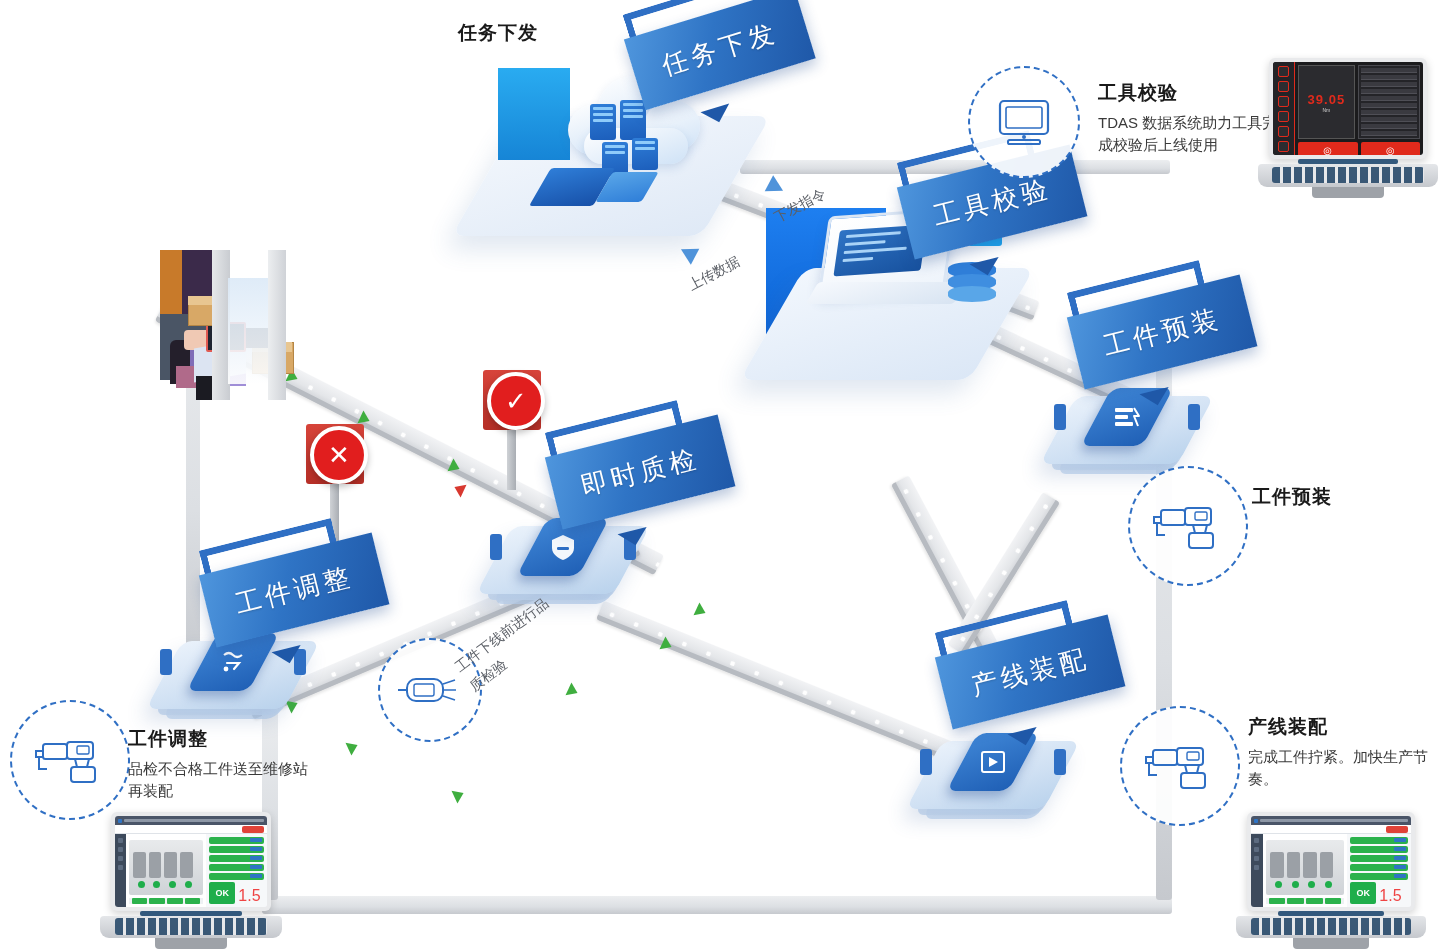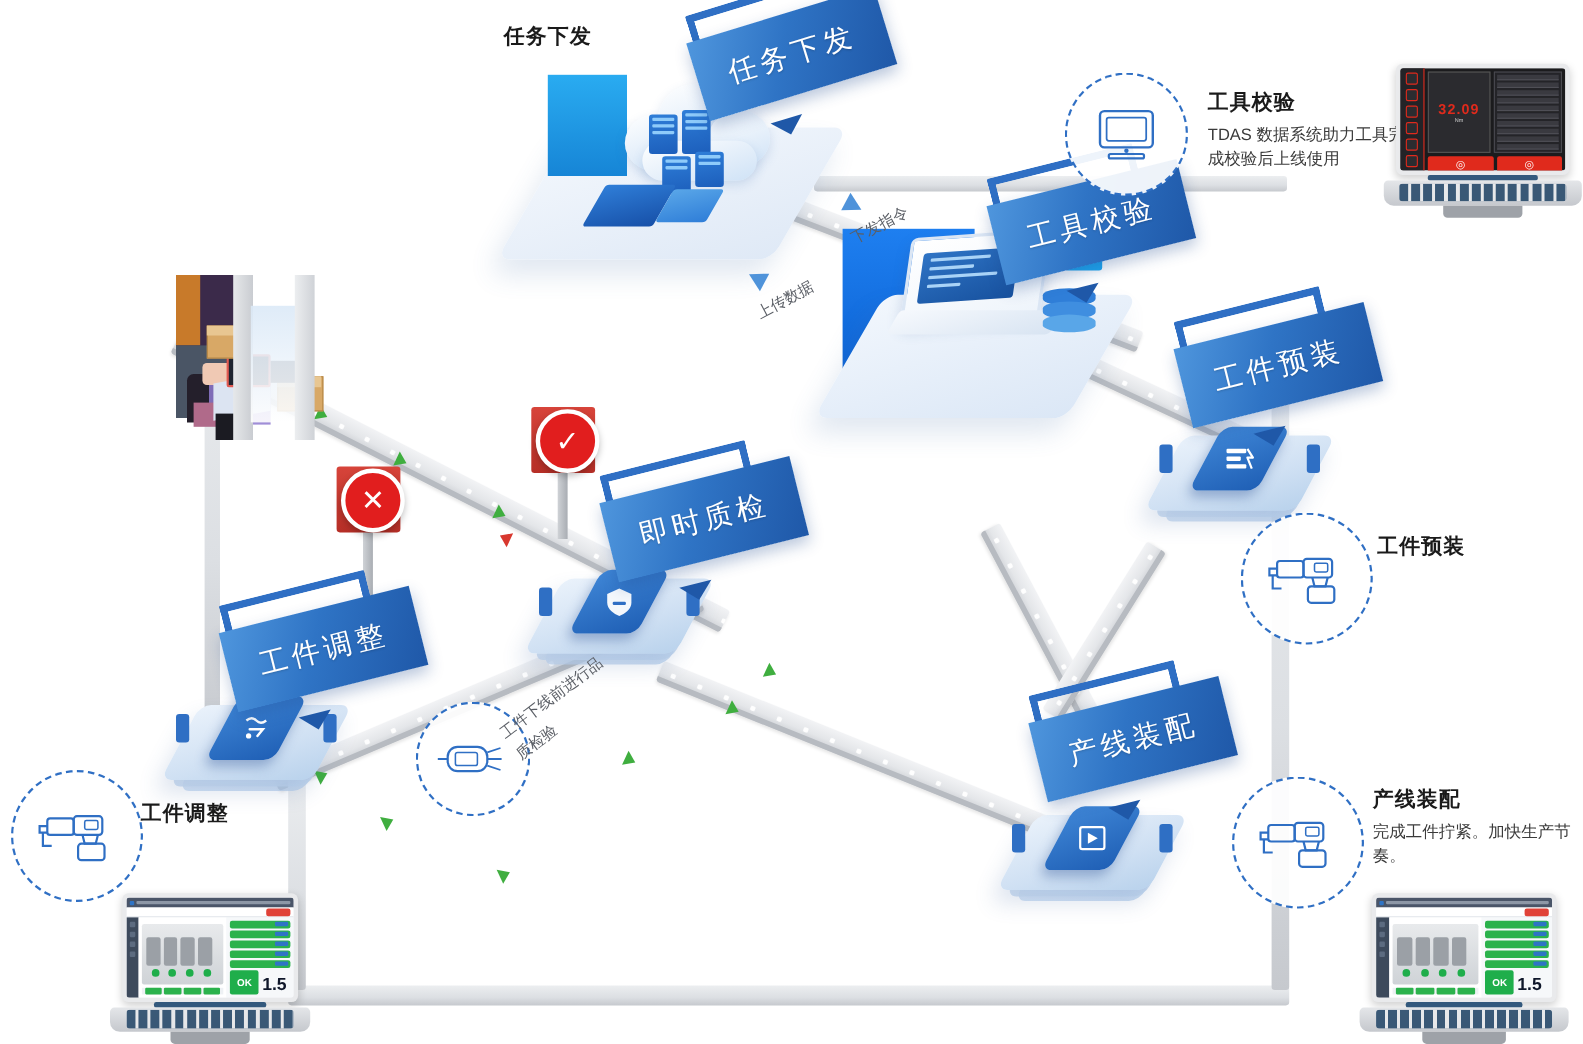--- a/index.html
+++ b/index.html
@@ -228,21 +228,21 @@
   .dash-light .dl-card b{
     position:absolute;right:2px;top:1px;width:12px;height:4px;background:#2f74c5;border-radius:1px;
   }
   .dash-light .dl-ok{
     margin-top:auto;display:flex;align-items:flex-end;gap:3px;
   }
   .dash-light .dl-okbox{
     width:26px;height:22px;background:#1fae4b;color:#fff;
     display:flex;align-items:center;justify-content:center;font-size:9px;font-weight:700;border-radius:2px;
   }
-  .dash-light .dl-num{color:#0f172a;font-size:16px;font-weight:700;line-height:1;}
+  .dash-light .dl-num{color:#ef4444;font-size:16px;font-weight:400;line-height:1;}
   .dash-light .dl-foot{height:9%;background:#eef1f4;display:flex;gap:2px;align-items:center;padding:0 3px;}
   .dash-light .dl-fbtn{flex:1;height:6px;background:#2bb24c;border-radius:1px;}
 
   
   .cloudbox{position:absolute;}
   .cloudbox .pad{
     position:absolute;left:0;top:56px;width:250px;height:120px;
     background:linear-gradient(160deg,#f4f8fd 0%,#dfe9f6 100%);
     transform:skewX(-30deg);border-radius:12px;
     box-shadow:0 14px 22px rgba(70,110,170,.16);
@@ -630,40 +630,41 @@
     <div class="ct-title">工件预装</div>
   </div>
 
   <div class="callout" style="left:1248px;top:714px;width:186px;">
     <div class="ct-title">产线装配</div>
     <div class="ct-body">完成工件拧紧。加快生产节奏。</div>
   </div>
 
   <div class="callout" style="left:128px;top:726px;width:180px;">
     <div class="ct-title">工件调整</div>
+    <div class="ct-body">品检不合格工件送至维修站再装配</div>
   </div>
 
   <div class="laptop" style="left:1258px;top:58px;width:180px;height:140px;">
     <div class="desk"></div>
     <div class="lid">
       <div class="screen">
         <div class="dash-dark">
           <div class="dd-side">
               <i></i>
               <i></i>
               <i></i>
               <i></i>
               <i></i>
               <i></i>
             </div>
           <div class="dd-main">
             <div class="dd-top"></div>
             <div class="dd-row">
               <div class="dd-gauge">
-                <div class="dd-val">32.09</div>
+                <div class="dd-val">39.05</div>
                 <div class="dd-unit">Nm</div>
               </div>
               <div class="dd-list">
                 <i></i>
                   <i></i>
                   <i></i>
                   <i></i>
                   <i></i>
                   <i></i>
                   <i></i>

